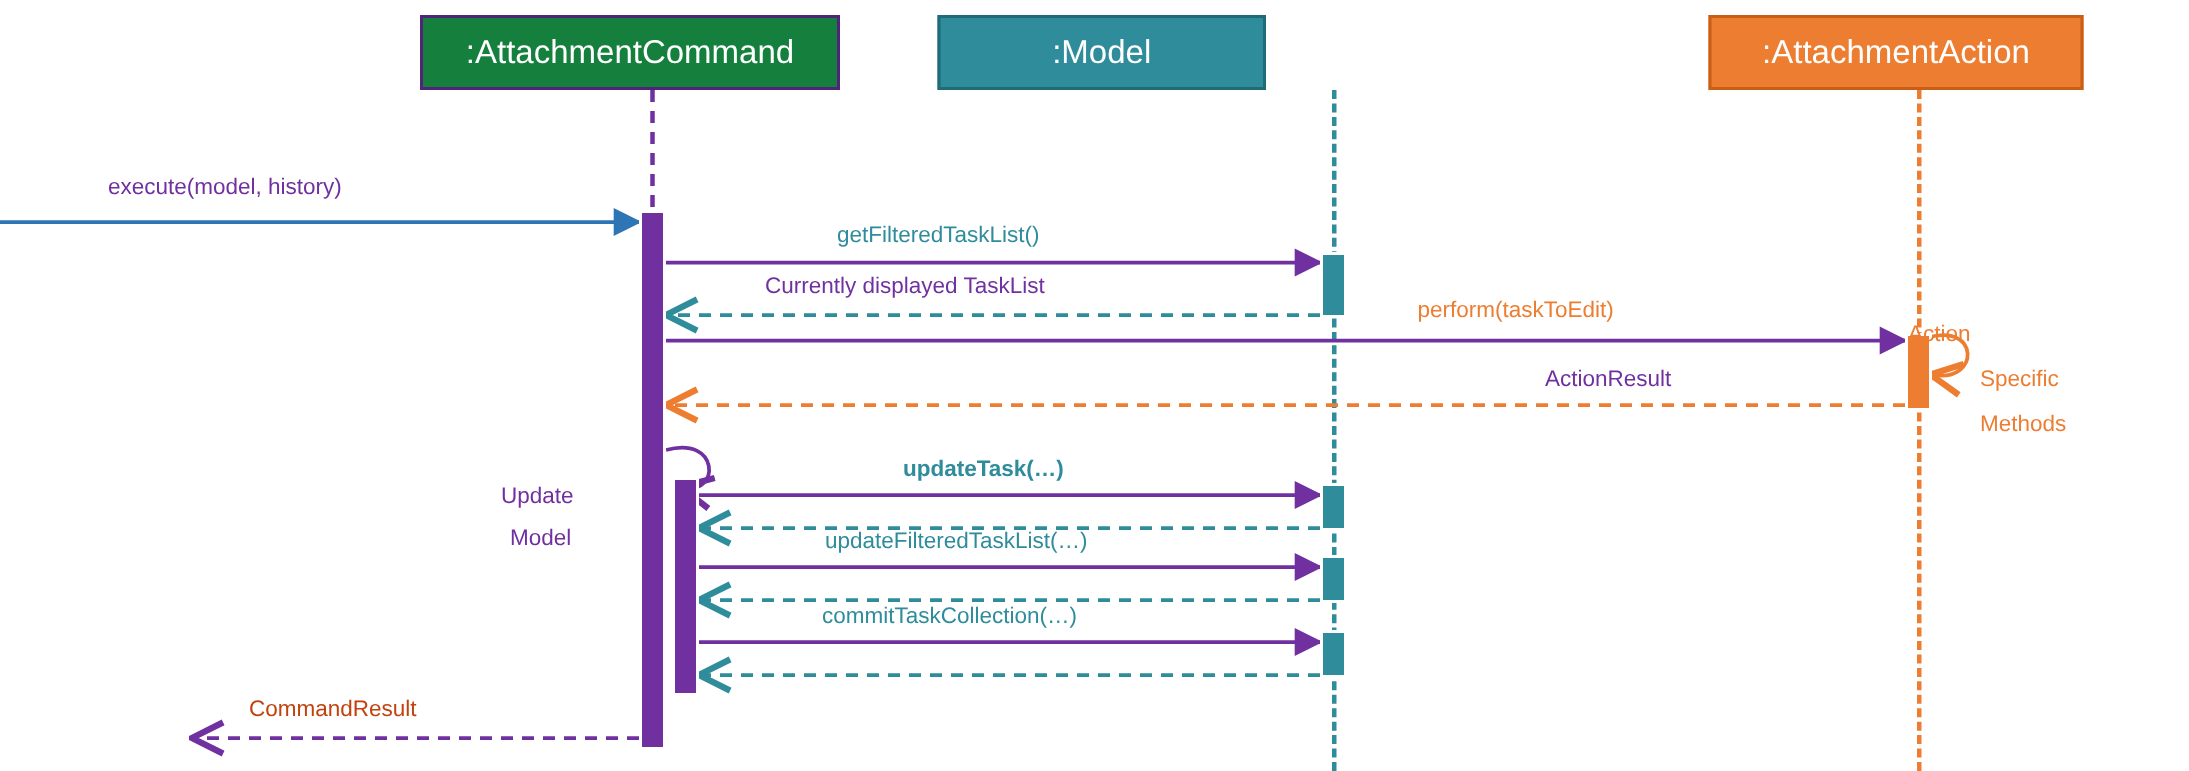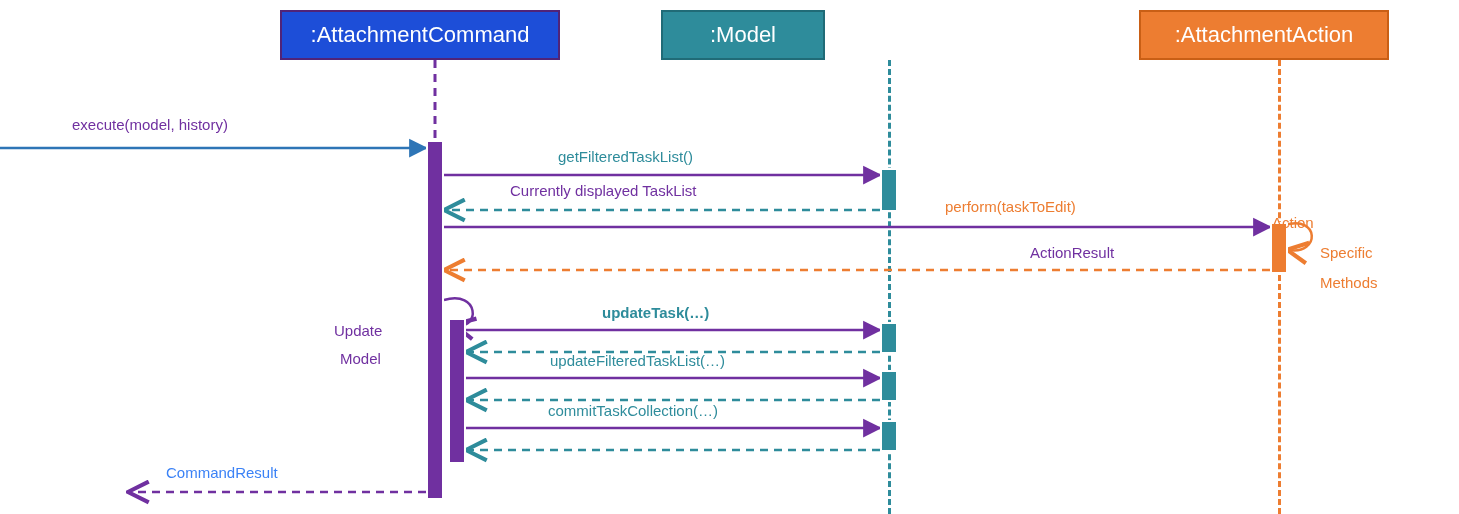--- a/index.html
+++ b/index.html
@@ -12,21 +12,21 @@
     overflow: hidden;
   }
   .lifeline-header {
     position: absolute;
     color: #ffffff;
     font-size: 22px;
     padding: 10px 18px;
     text-align: center;
     box-sizing: border-box;
   }
-  .p-purple { background: #1d4ed8; border: 2px solid #502478; }
+  .p-purple { background: #15803d; border: 2px solid #502478; }
   .p-teal   { background: #2e8c9b; border: 2px solid #206b77; }
   .p-orange { background: #ed7d31; border: 2px solid #c95f15; }
 
   .lifeline-dash {
     position: absolute;
     width: 0;
     border-left: 3px dashed;
     top: 60px;
     height: 454px;
   }
@@ -44,29 +44,29 @@
   .act-orange { background: #ed7d31; }
 
   .msg-label {
     position: absolute;
     font-size: 15px;
     white-space: nowrap;
   }
   .c-purple { color: #7030a0; }
   .c-teal   { color: #2e8c9b; text-align: right; }
   .c-orange { color: #ed7d31; }
-  .c-blue   { color: #3b82f6; }
+  .c-blue   { color: #c2410c; }
 
 </style>
 </head>
 <body>
 
 <div class="lifeline-header p-purple" style="left:280px; top:10px; width:280px;">:AttachmentCommand</div>
 
-<div class="lifeline-header p-teal" style="left:625px; top:10px; width:164px;margin-left:36px;">:Model</div>
+<div class="lifeline-header p-teal" style="left:625px; top:10px; width:219px;">:Model</div>
 
 <div class="lifeline-header p-orange" style="left:1139px; top:10px; width:250px;">:AttachmentAction</div>
 
 <div class="lifeline-dash dash-teal" style="left:888px;"></div>
 <div class="lifeline-dash dash-orange" style="left:1278px;"></div>
 
 <svg width="1459" height="514" style="position:absolute; left:0; top:0; pointer-events:none;">
   <defs>
     <marker id="arrow-purple-solid" viewBox="0 0 12 12" refX="10" refY="6" markerWidth="9" markerHeight="9" orient="auto-start-reverse">
       <path d="M1 1 L11 6 L1 11 Z" fill="#7030a0"></path>

